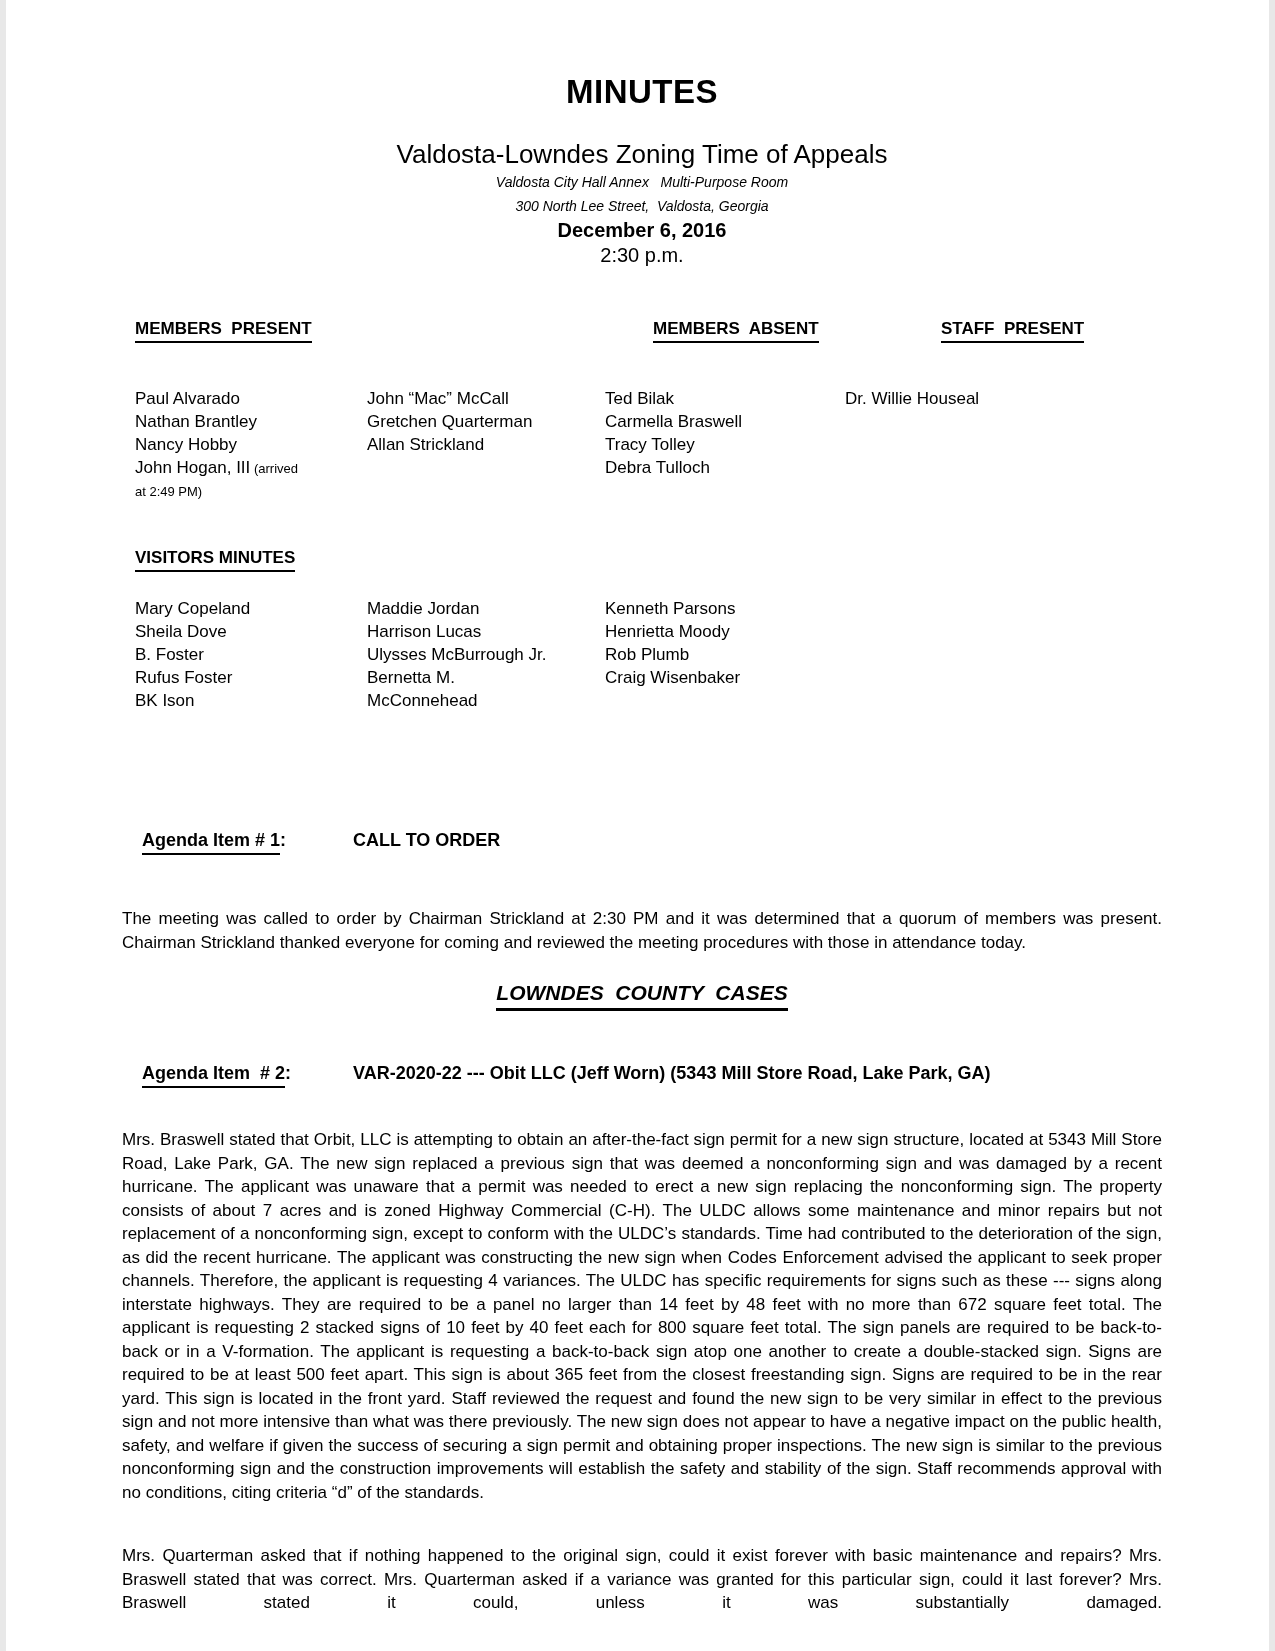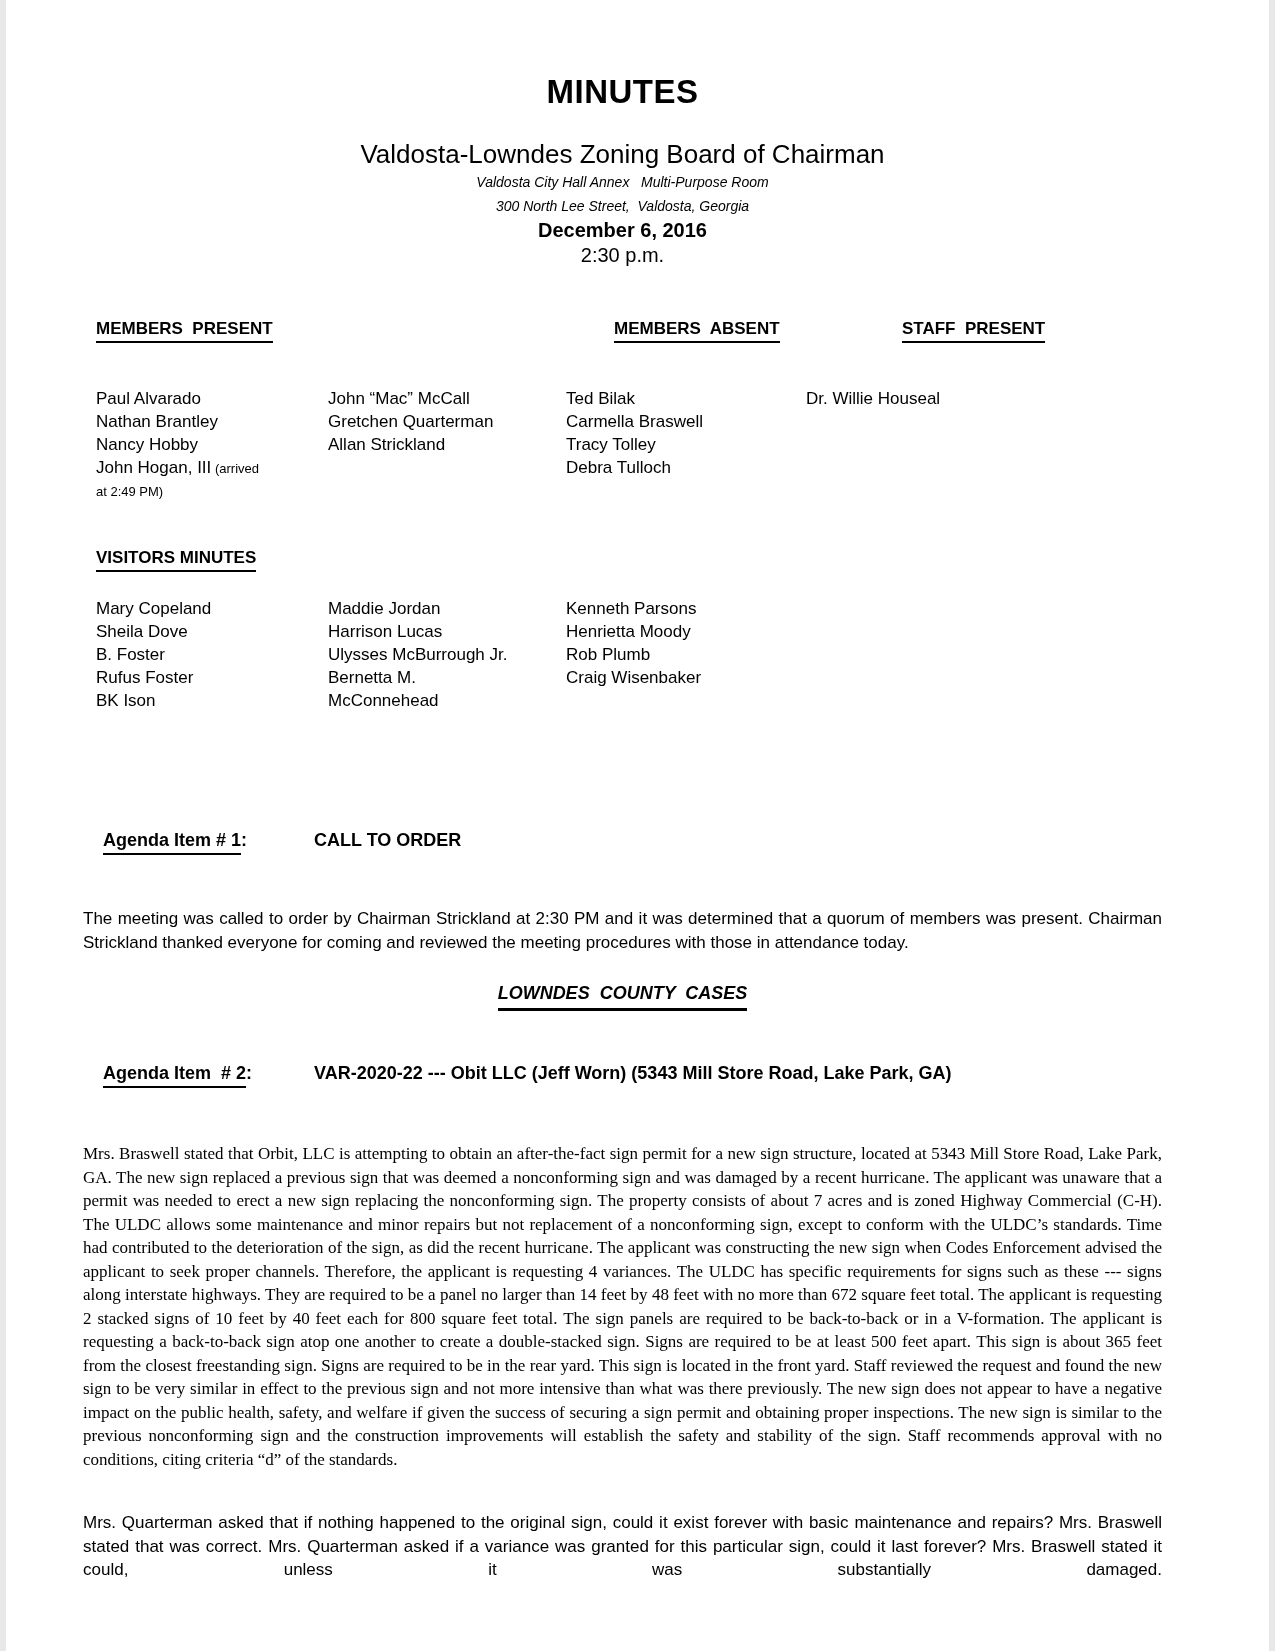--- a/index.html
+++ b/index.html
@@ -6,21 +6,21 @@
   html, body { background: #e8e8e8; }
   body { font-family: "Liberation Sans", "DejaVu Sans", sans-serif; }
 
   .page {
     position: relative;
     width: 1263px;
     height: 1651px;
     margin: 0 auto;
     background: #ffffff;
     color: #000000;
-    padding: 74px 107px 40px 77px;
+    padding: 74px 107px 40px 116px;
     overflow: hidden;
   }
 
   
   .doc-header { text-align: center; }
   .doc-title {
     font-size: 33px;
     font-weight: bold;
     letter-spacing: 0.5px;
     line-height: 36px;
@@ -100,46 +100,46 @@
   }
   .agenda-1 { margin-top: 92px; }
   .agenda-2 { margin-top: 26px; }
 
   .body-para {
     font-size: 17px;
     line-height: 23.5px;
     text-align: justify;
   }
   .para-1 { margin-top: 28px; }
-  .para-case { margin-top: 30px; font-family: Liberation Serif, serif; }
+  .para-case { margin-top: 16px; }
   .para-discussion { margin-top: 40px; text-align-last: justify; }
 
   .county-cases {
     margin-top: 26px;
     text-align: center;
   }
   .county-cases > span {
     display: inline-block;
-    font-size: 18px;
+    font-size: 21px;
     font-weight: bold;
     font-style: italic;
     line-height: 26px;
     border-bottom: 3px solid #000;
     padding-bottom: 2px;
     white-space: pre;
   }
 </style>
 </head>
 <body>
 
 <div class="page">
 
   <div class="doc-header">
     <div class="doc-title">MINUTES</div>
-    <div class="org-name">Valdosta-Lowndes Zoning Board of Chairman</div>
+    <div class="org-name">Valdosta-Lowndes Zoning Time of Appeals</div>
     <div class="venue-line">Valdosta City Hall Annex   Multi-Purpose Room</div>
     <div class="address-line">300 North Lee Street,  Valdosta, Georgia</div>
     <div class="meeting-date">December 6, 2016</div>
     <div class="meeting-time">2:30 p.m.</div>
   </div>
 
   <div class="attendance">
     <div class="att-headings">
       <div class="col-heading"><span>MEMBERS  PRESENT</span></div>
       <div class="col-heading"><span>MEMBERS  ABSENT</span></div>

